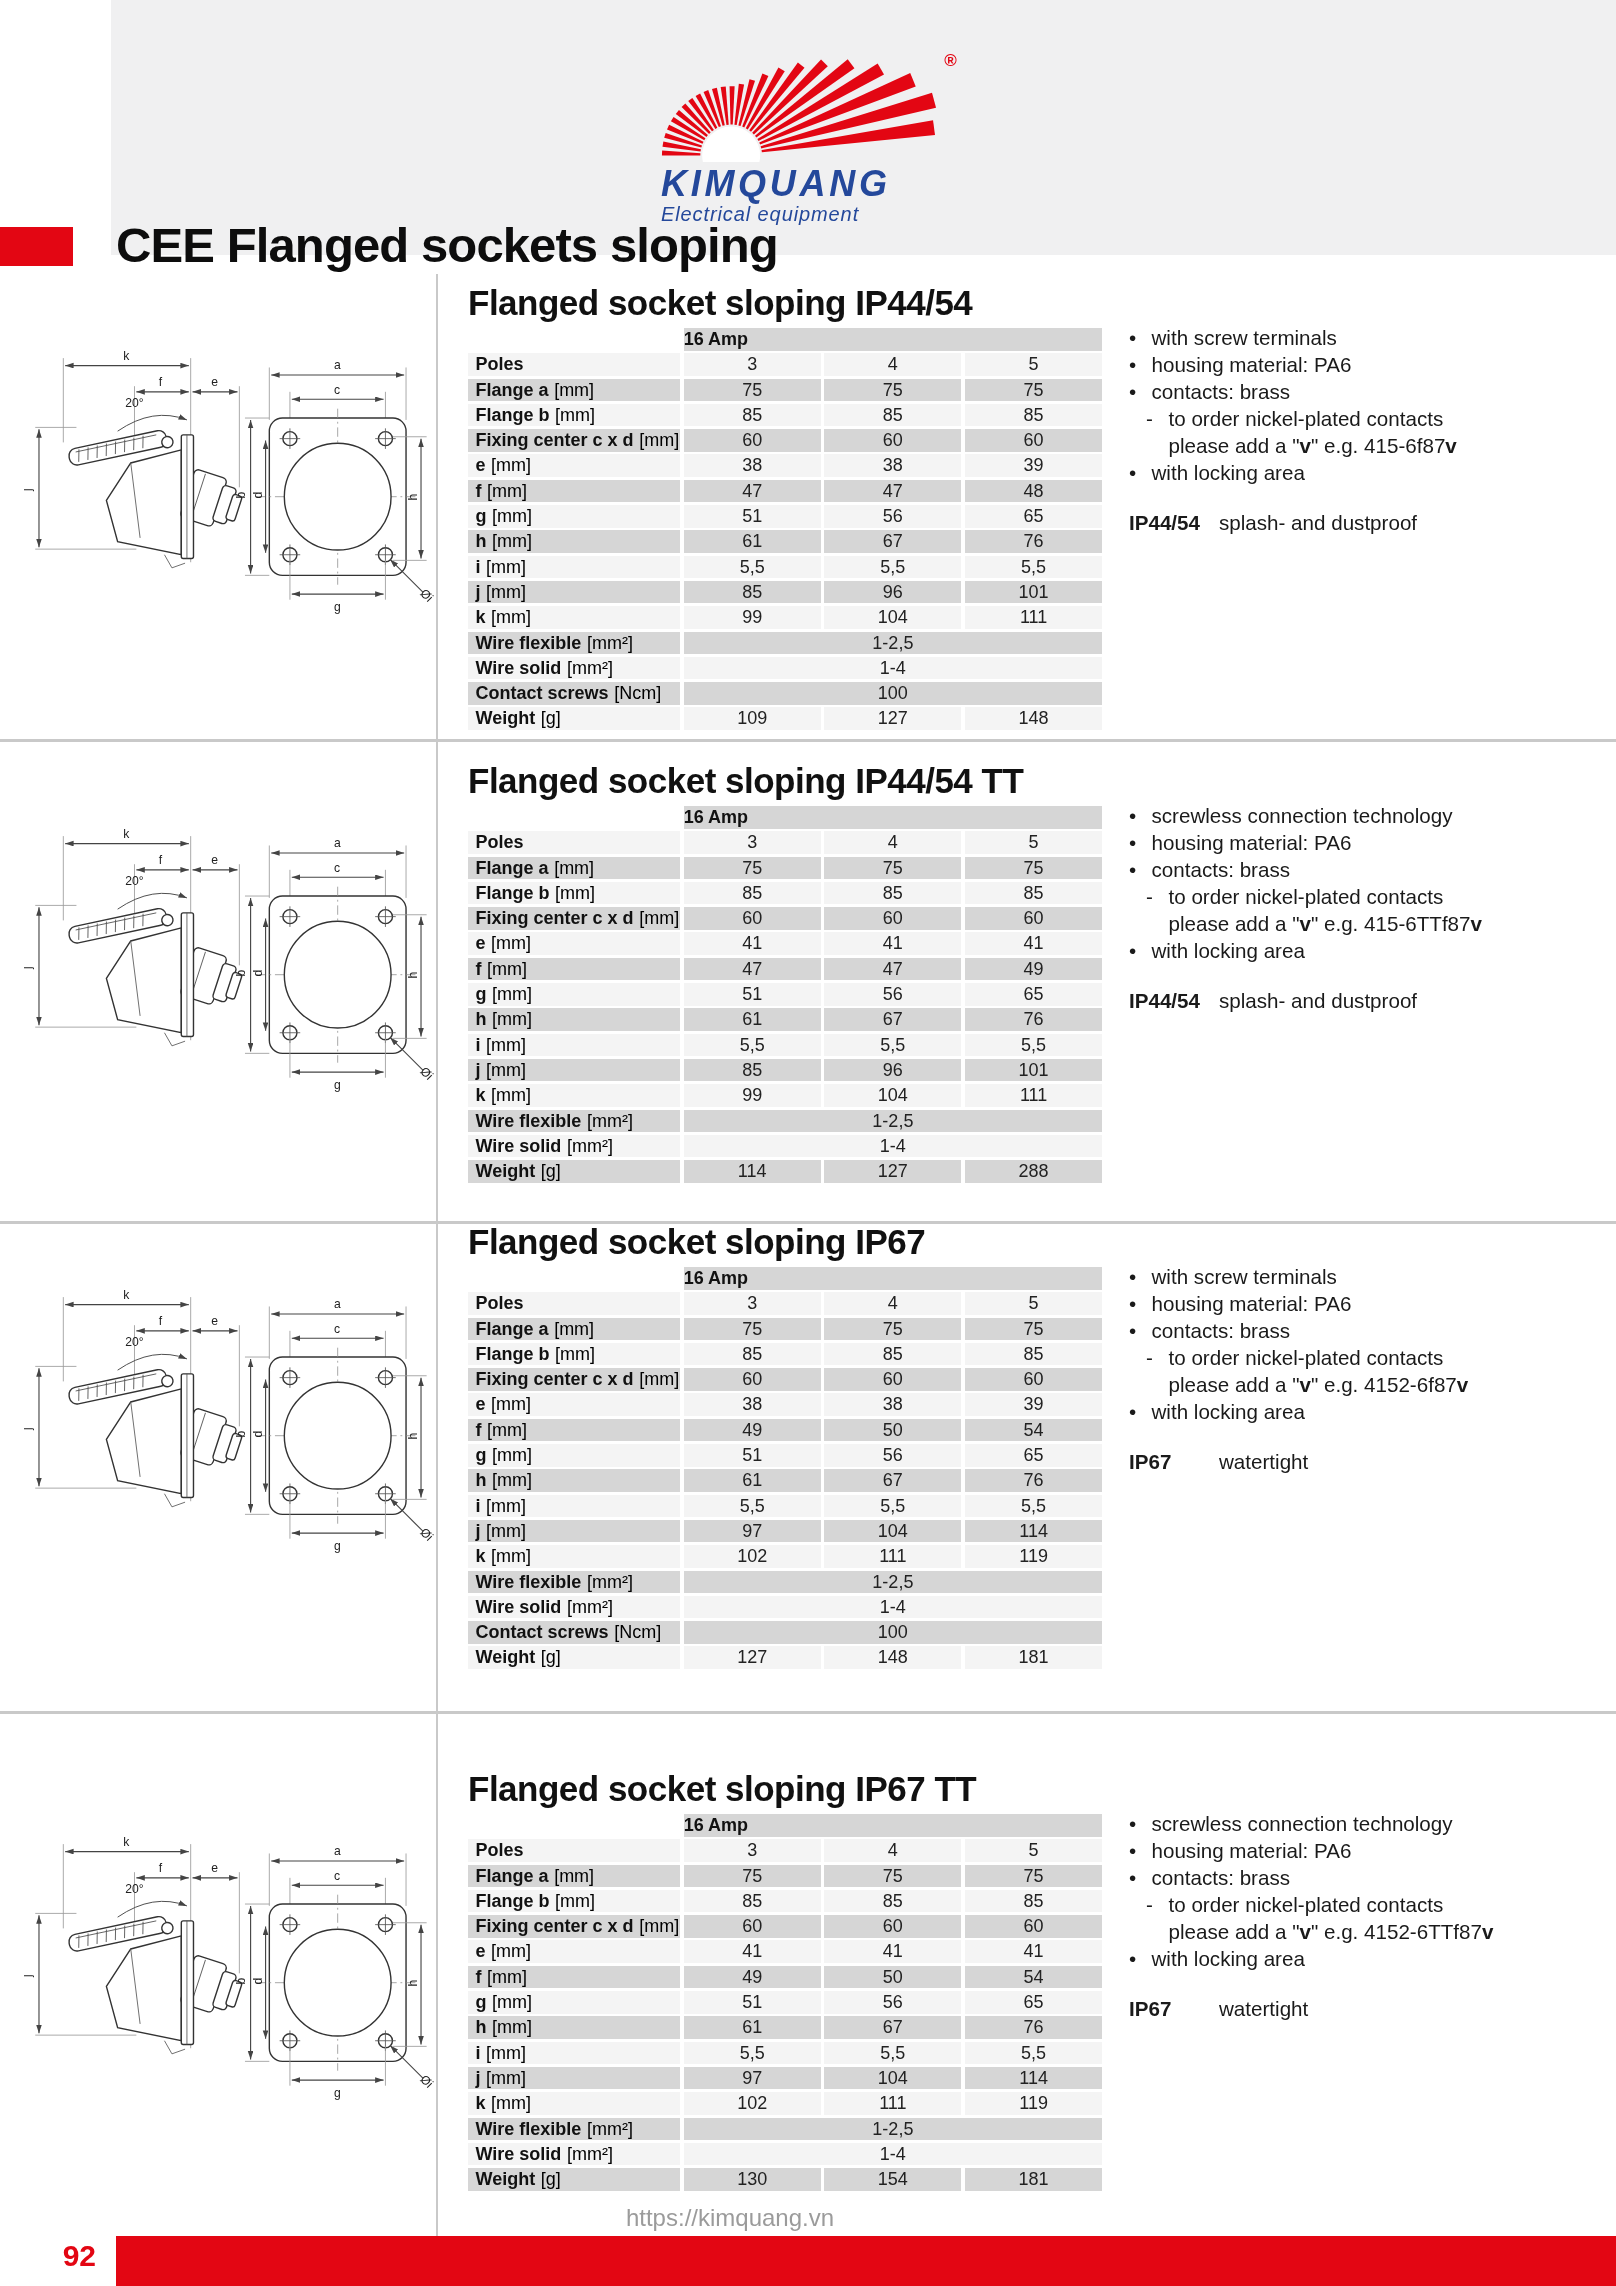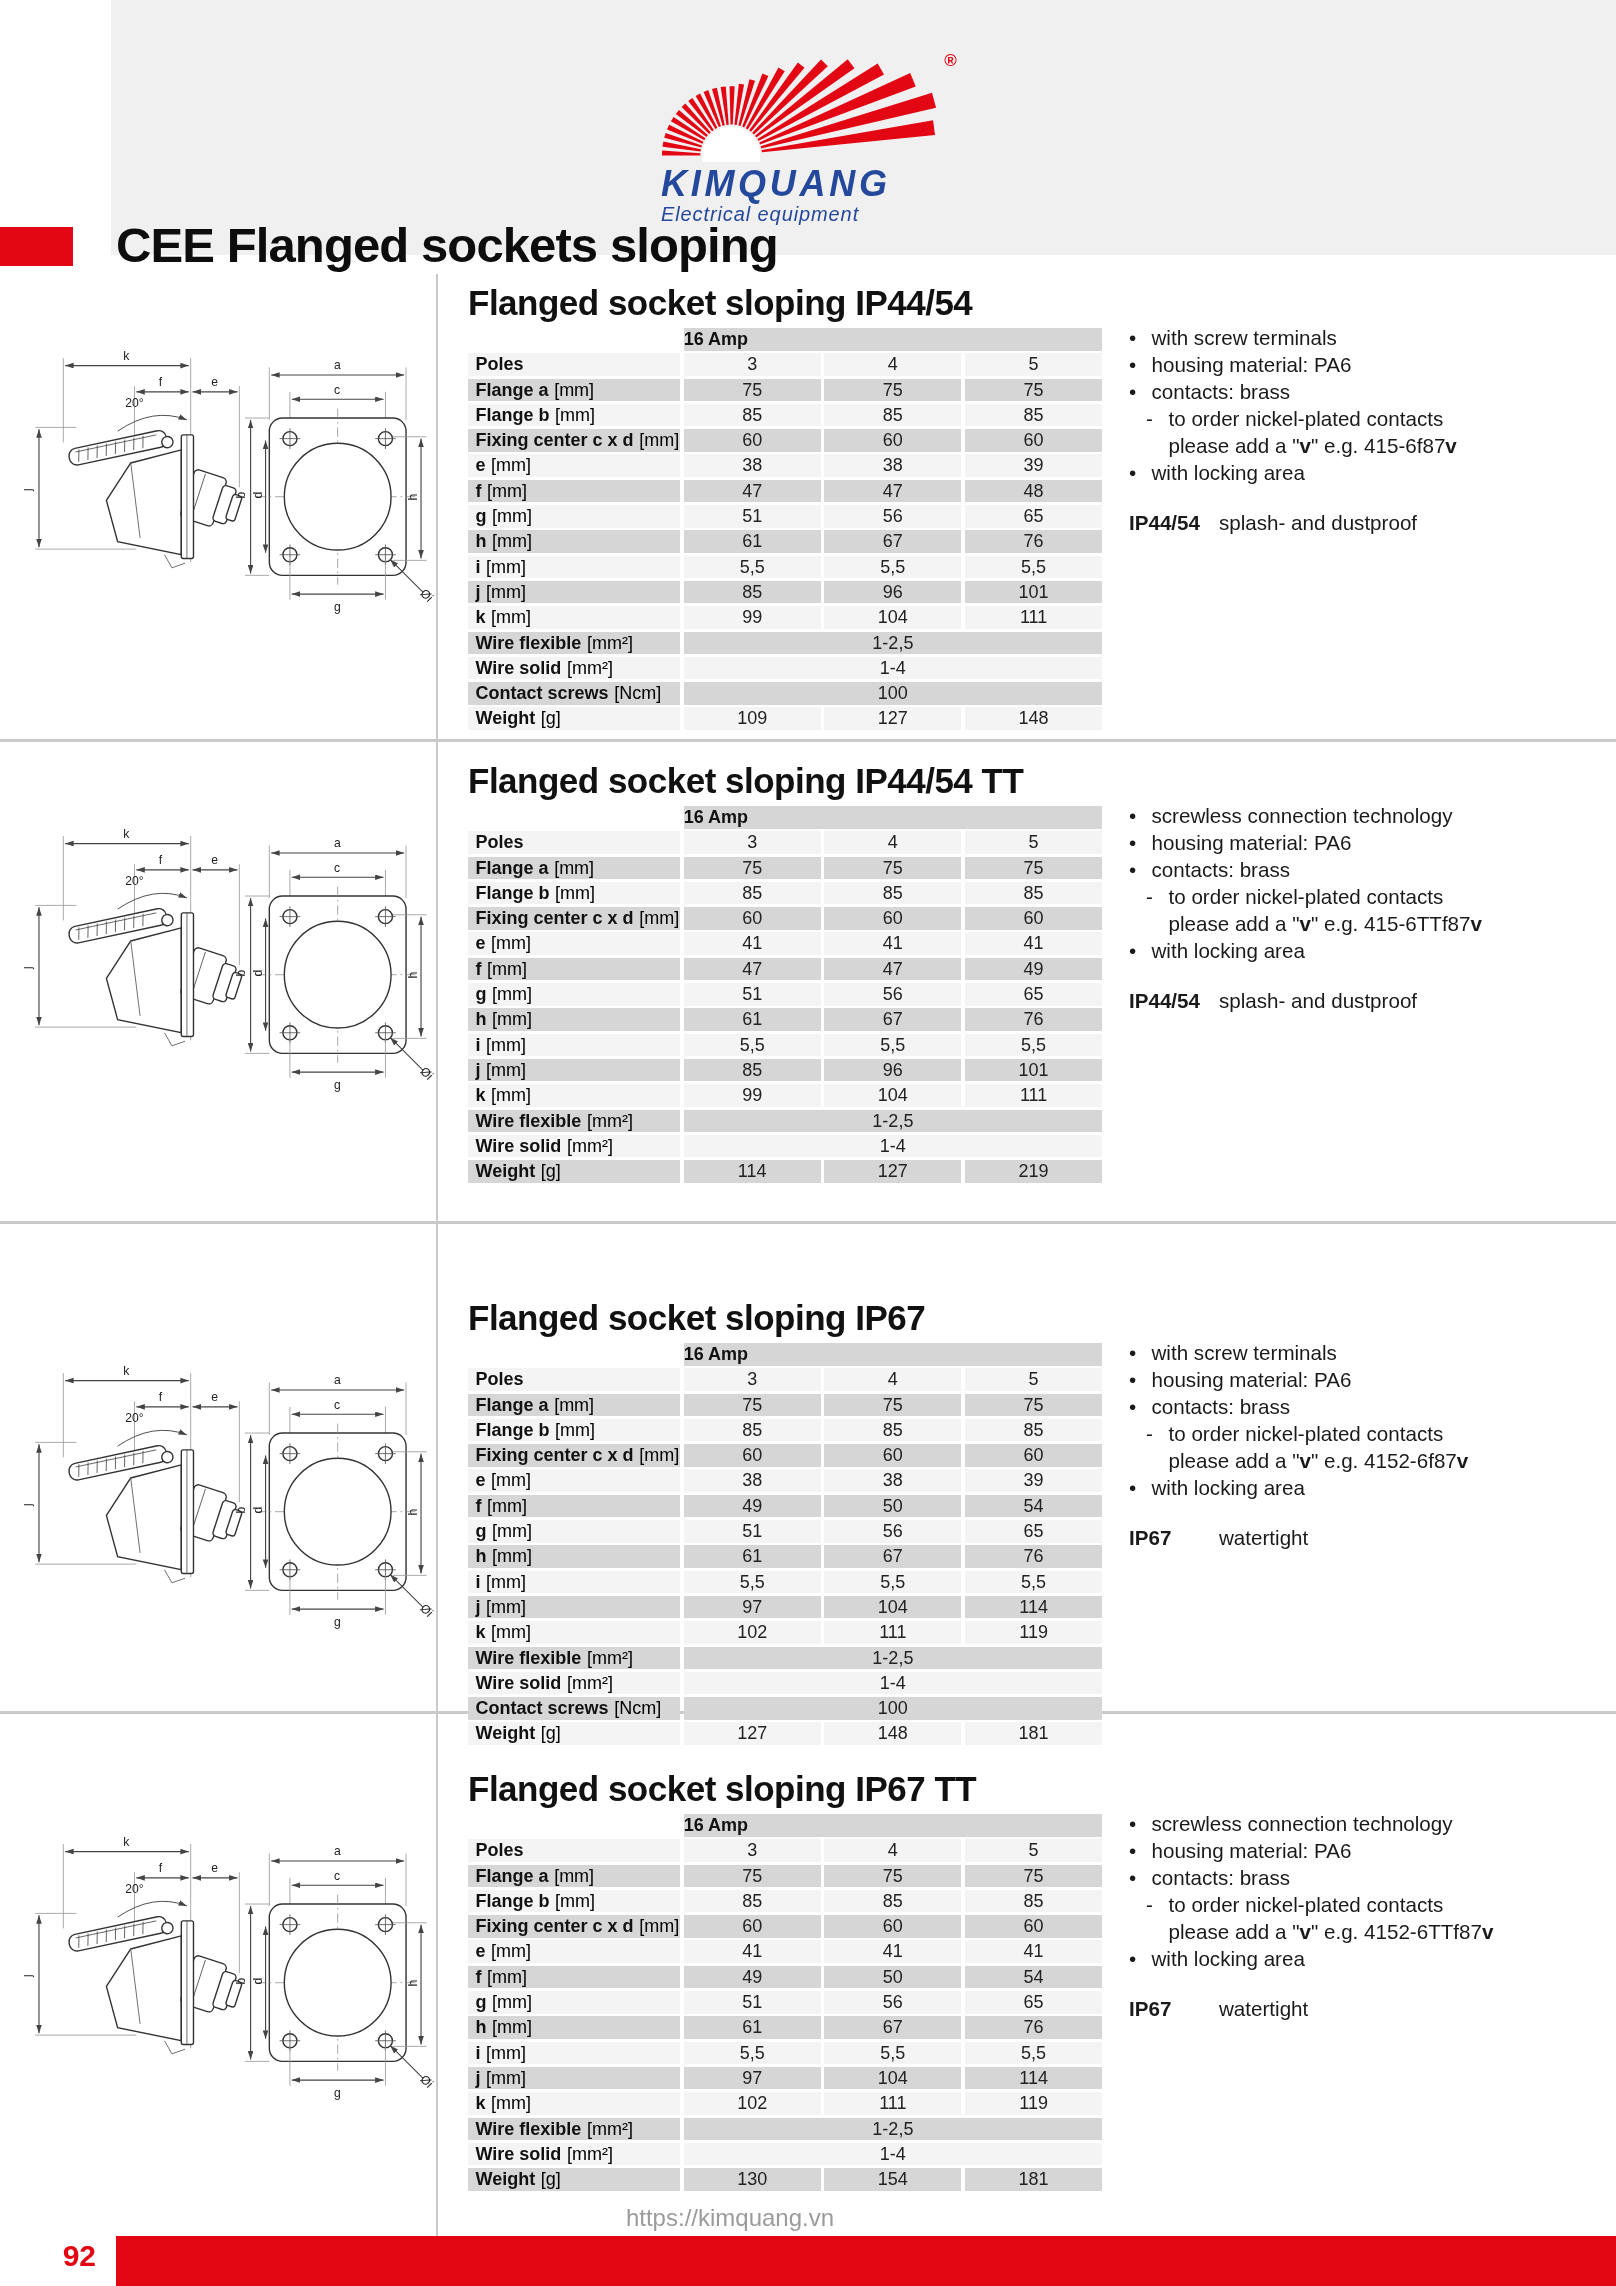--- a/index.html
+++ b/index.html
@@ -434,21 +434,21 @@
         <div class="cell val light">99</div>
         <div class="cell val light">104</div>
         <div class="cell val light">111</div>
         <div class="cell lab gray"><span class="rl">Wire flexible</span><span class="ru">[mm²]</span></div>
         <div class="cell span3 gray">1-2,5</div>
         <div class="cell lab light"><span class="rl">Wire solid</span><span class="ru">[mm²]</span></div>
         <div class="cell span3 light">1-4</div>
         <div class="cell lab gray"><span class="rl">Weight</span><span class="ru">[g]</span></div>
         <div class="cell val gray">114</div>
         <div class="cell val gray">127</div>
-        <div class="cell val gray">219</div>
+        <div class="cell val gray">288</div>
       </div>
       <div class="bullets">
         <div class="bl">
           <span class="mk">•</span>
           <span class="tx"><span>screwless connection technology</span></span>
         </div>
         <div class="bl">
           <span class="mk">•</span>
           <span class="tx"><span>housing material: PA6</span></span>
         </div>
@@ -464,21 +464,21 @@
           <span class="mk"></span>
           <span class="tx"><span>please add a "</span><span class="b">v</span><span>" e.g. 415-6TTf87</span><span class="b">v</span></span>
         </div>
         <div class="bl">
           <span class="mk">•</span>
           <span class="tx"><span>with locking area</span></span>
         </div>
         <div class="rating"><span class="code">IP44/54</span><span>splash- and dustproof</span></div>
       </div>
     </div>
-    <div class="section" style="top: 1298px;">
+    <div class="section" style="top: 1222px;">
       <div class="sec-title">Flanged socket sloping IP67</div>
       <div class="drawing">
   <svg width="412" height="309" viewBox="0 0 440 330">
     <defs>
       <marker id="ar" markerWidth="10" markerHeight="8" refX="9" refY="3" orient="auto-start-reverse" markerUnits="userSpaceOnUse">
         <path d="M0 0 L9 3 L0 6 Z" fill="#444"></path>
       </marker>
     </defs>
 
     <line class="ext" x1="42" y1="14" x2="42" y2="104"></line>

